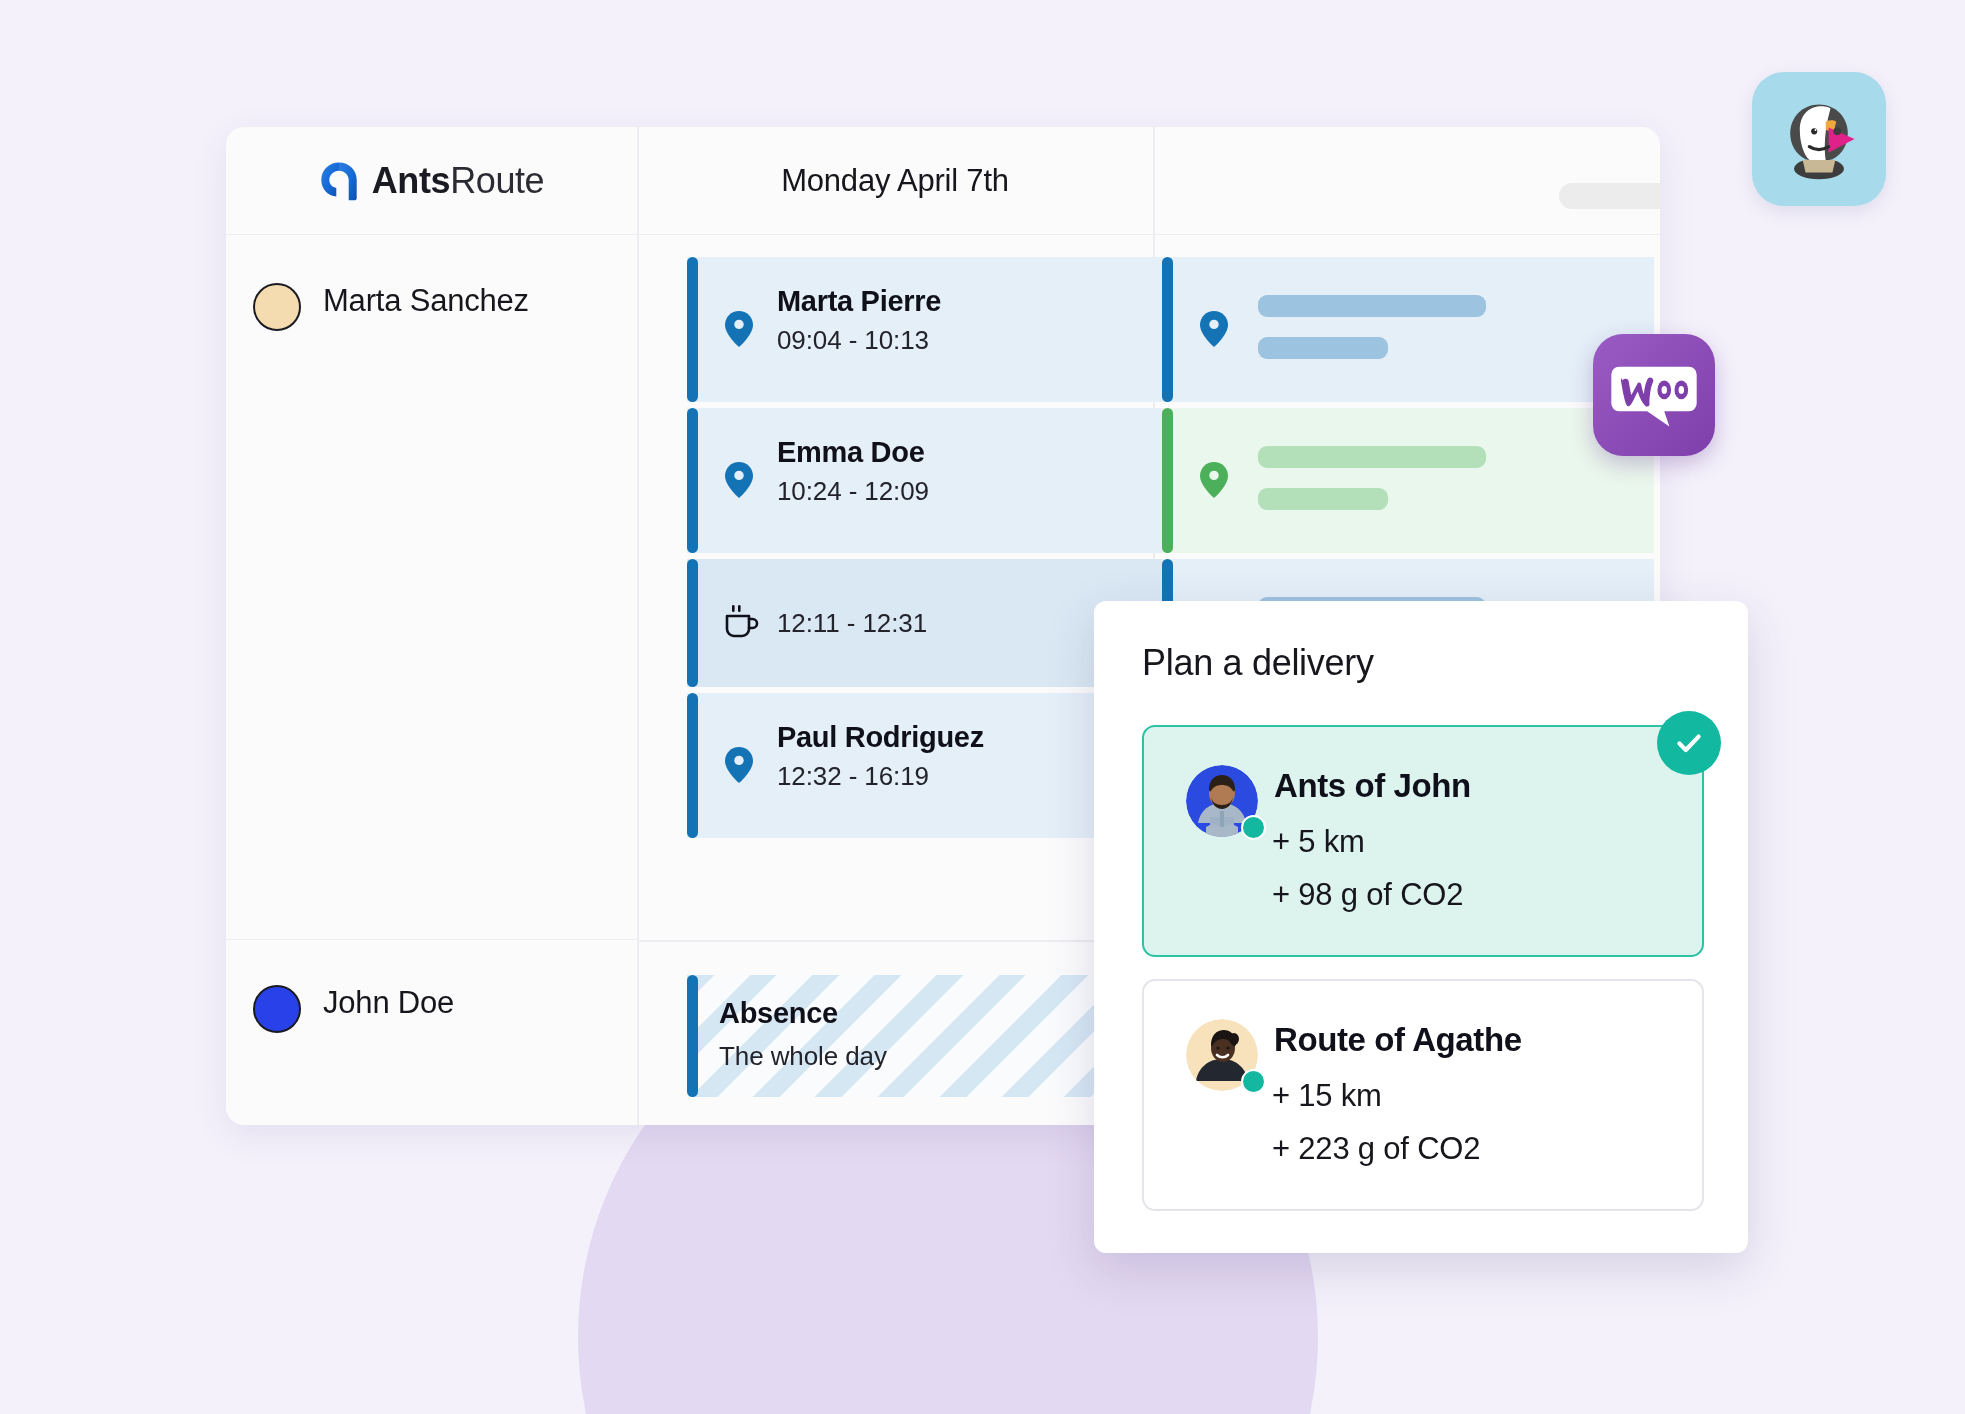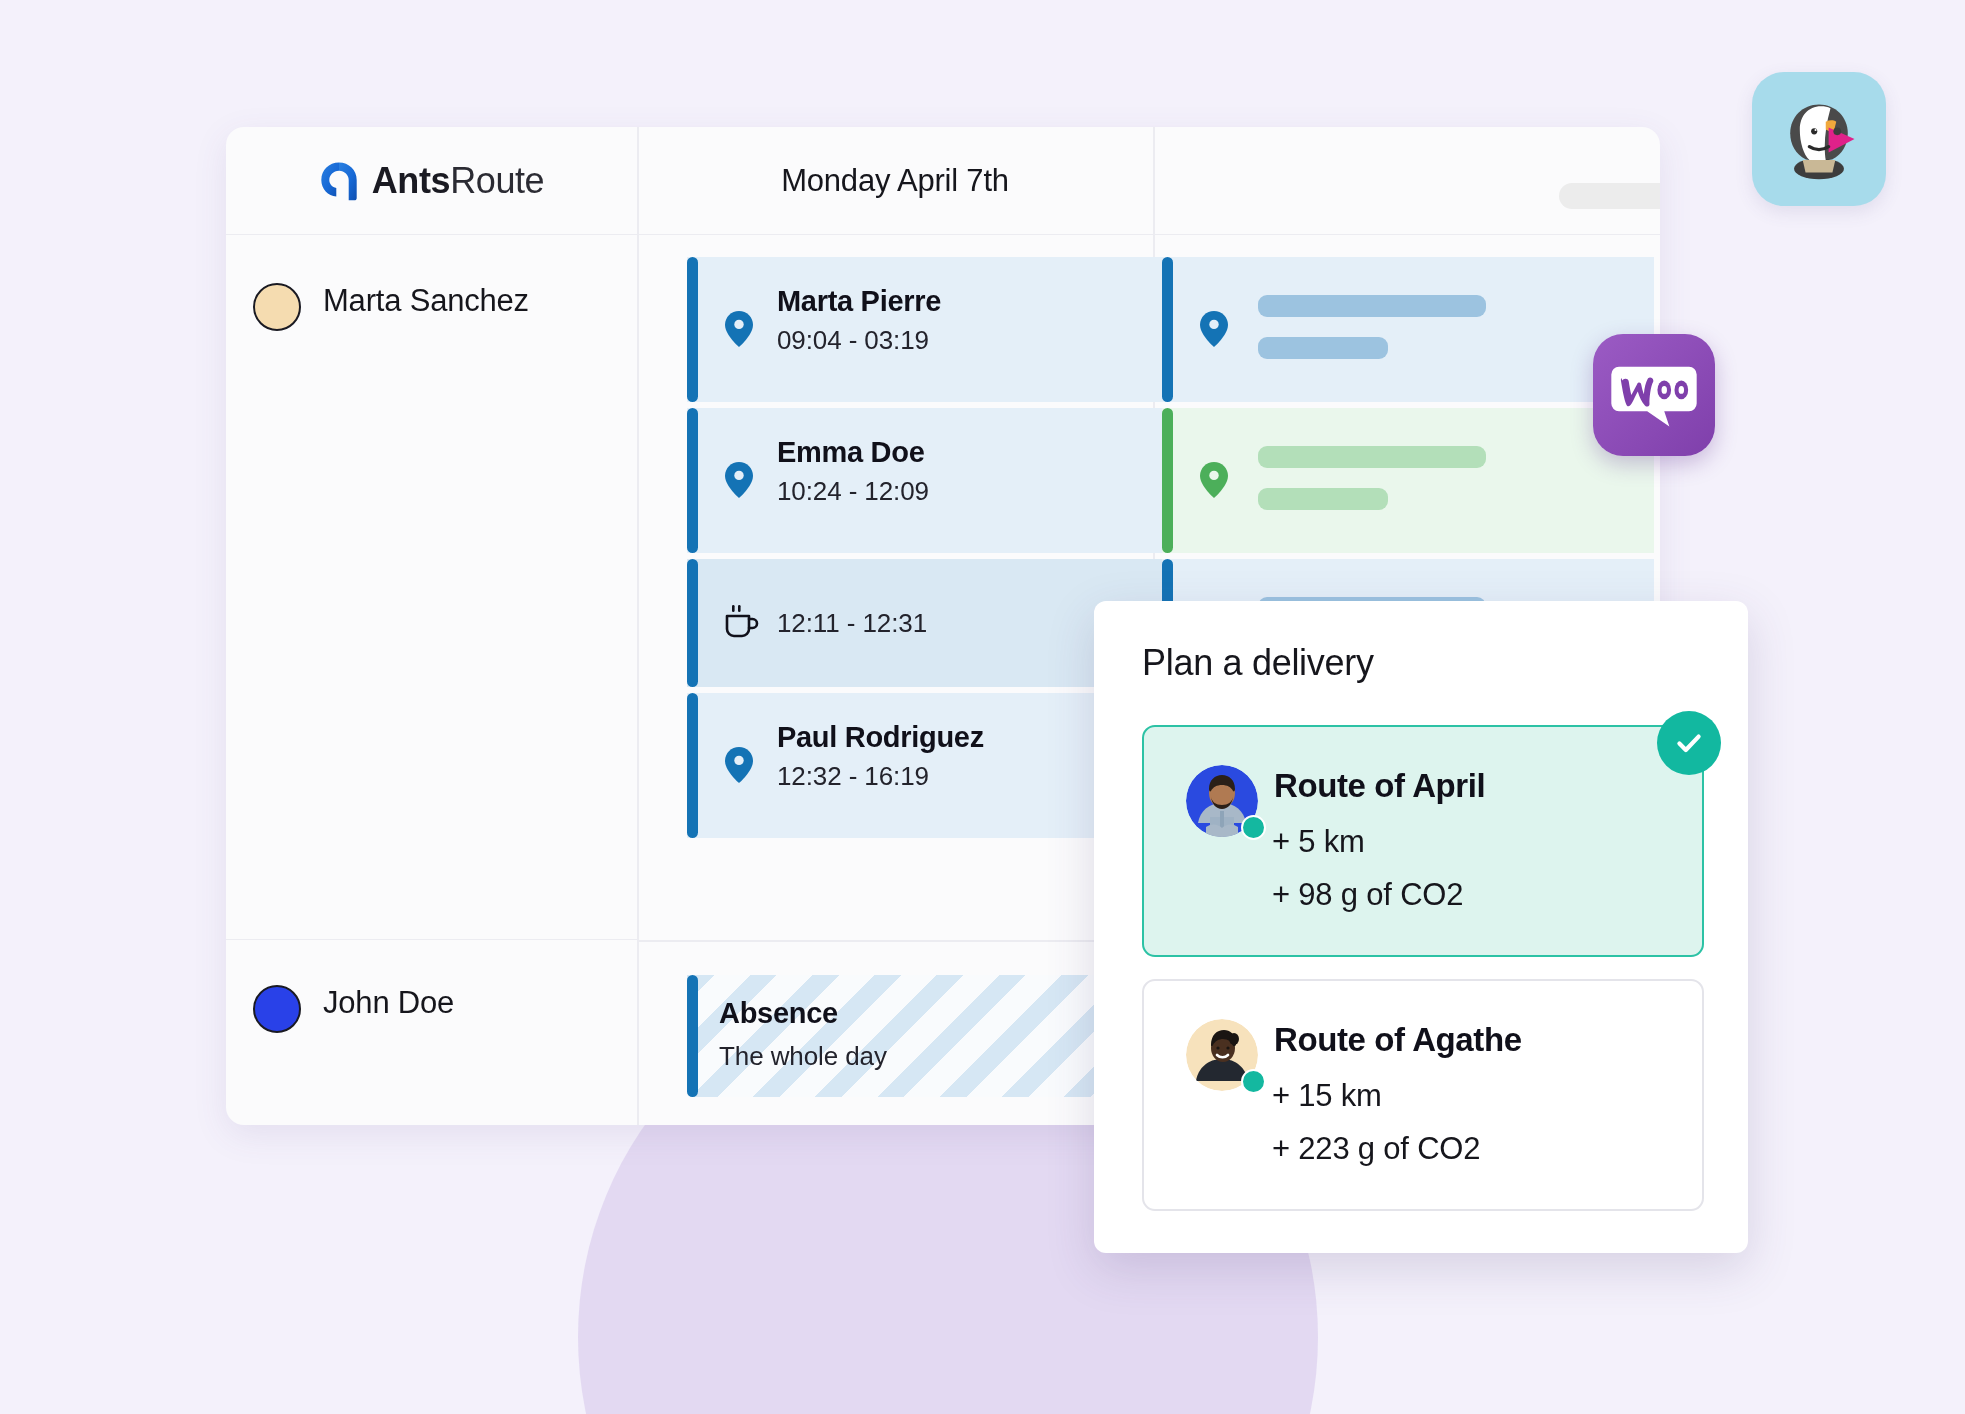--- a/index.html
+++ b/index.html
@@ -255,21 +255,21 @@
       <div class="sched-sep"></div>
 
       <div class="appt" style="top:22px;height:145px;width:528px;">
         <div class="bar"></div>
         <svg class="pin" viewBox="0 0 28 36" style="top:54px">
           <path d="M14 0C6.3 0 0 6.2 0 13.8 0 24.2 14 36 14 36s14-11.8 14-22.2C28 6.2 21.7 0 14 0z" fill="#1473b5"></path>
           <circle cx="14" cy="13.4" r="4.7" fill="#e4eff8"></circle>
         </svg>
         <div class="txt" style="top:28px">
           <div class="nm">Marta Pierre</div>
-          <div class="tm">09:04 - 03:19</div>
+          <div class="tm">09:04 - 10:13</div>
         </div>
       </div>
 
       <div class="appt" style="top:173px;height:145px;width:528px;">
         <div class="bar"></div>
         <svg class="pin" viewBox="0 0 28 36" style="top:54px">
           <path d="M14 0C6.3 0 0 6.2 0 13.8 0 24.2 14 36 14 36s14-11.8 14-22.2C28 6.2 21.7 0 14 0z" fill="#1473b5"></path>
           <circle cx="14" cy="13.4" r="4.7" fill="#e4eff8"></circle>
         </svg>
         <div class="txt" style="top:28px">
@@ -384,21 +384,21 @@
           <path d="M36 38c-13 0-22 8-24 20h48c-2-12-11-20-24-20z" fill="#a8b8c8"></path>
           <path d="M24 52h24v20H24z" fill="#9fb2c4"></path>
           <rect x="34" y="46" width="4" height="26" fill="#8ea4b8"></rect>
           <path d="M20 62c6-4 12-3 16 1 4-4 10-5 16-1v10H20z" fill="#a8b8c8"></path>
           <ellipse cx="36" cy="28" rx="13" ry="15" fill="#b07a52"></ellipse>
           <path d="M23 24c0-9 6-14 13-14s13 5 13 14c0 2-1 3-2 2-2-4-6-6-11-6s-9 2-11 6c-1 1-2 0-2-2z" fill="#2b2018"></path>
           <path d="M25 32c1 7 5 12 11 12s10-5 11-12c-1 5-5 8-11 8s-10-3-11-8z" fill="#2b2018"></path>
         </svg>
       </div>
       <div class="rc-status"></div>
-      <div class="rc-name">Route of April</div>
+      <div class="rc-name">Ants of John</div>
       <div class="rc-l1">+ 5 km</div>
       <div class="rc-l2">+ 98 g of CO2</div>
     </div>
 
     <div class="route-card plain">
       <div class="rc-av">
         <svg viewBox="0 0 72 72" width="72" height="72">
           <circle cx="36" cy="36" r="36" fill="#f7e2bc"></circle>
           <path d="M36 40c-14 0-24 9-26 22h52c-2-13-12-22-26-22z" fill="#232830"></path>
           <ellipse cx="37" cy="29" rx="12" ry="14" fill="#4a3020"></ellipse>

